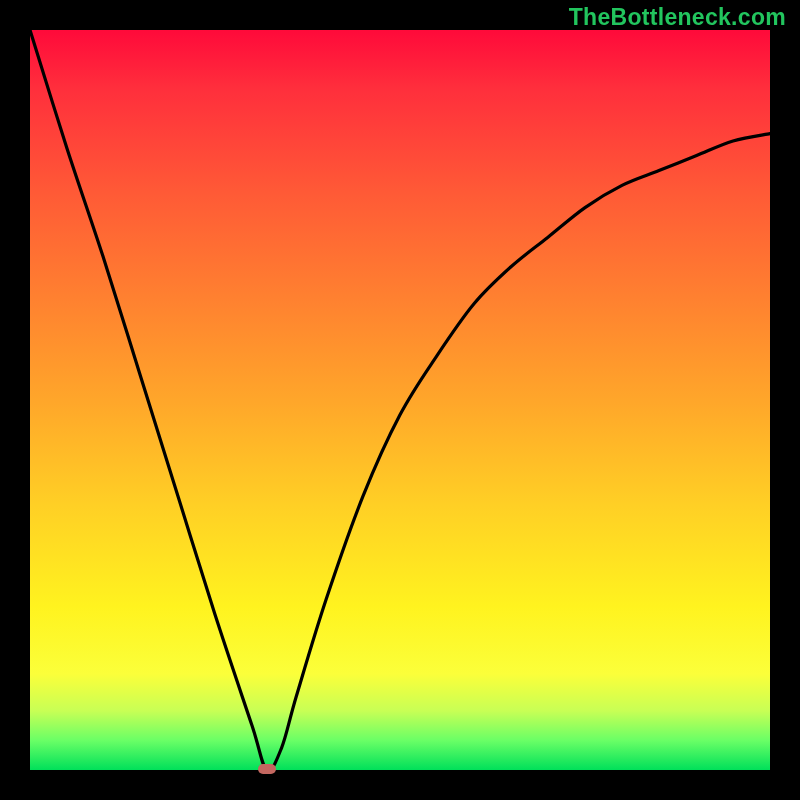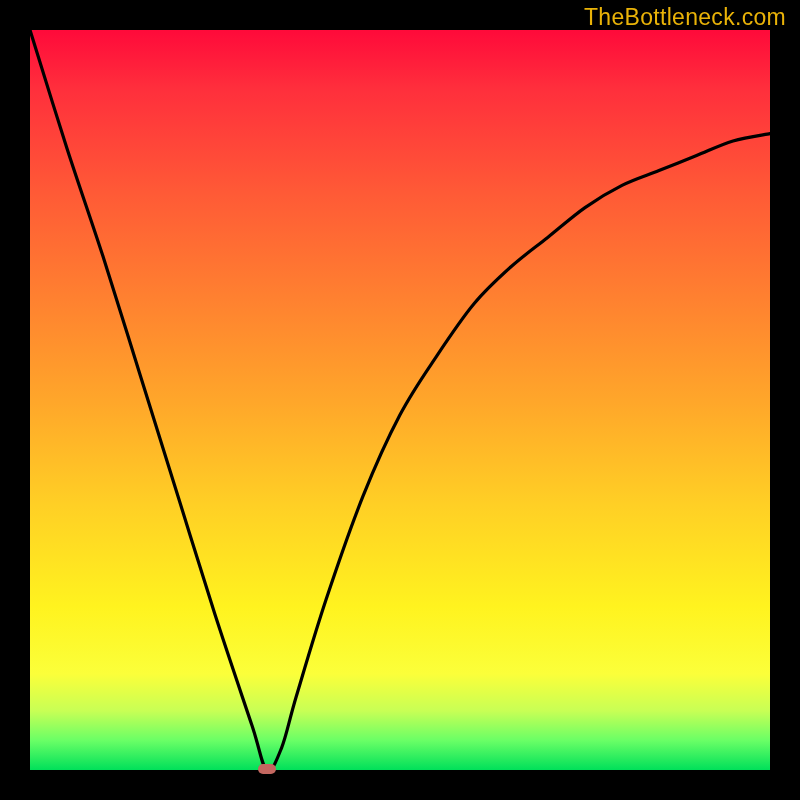--- a/index.html
+++ b/index.html
@@ -36,23 +36,23 @@
       #fbff3a 87%,
       #c8ff55 92%,
       #6aff66 96%,
       #00e05a 100%
     );
   }
   .watermark {
     position: absolute;
     top: 4px;
     right: 14px;
-    color: #eab308;
+    color: #22c55e;
     font-size: 23px;
-    font-weight: 400;
+    font-weight: 700;
     letter-spacing: 0.3px;
     user-select: none;
   }
   svg.curve {
     position: absolute;
     left: 0;
     top: 0;
     width: 740px;
     height: 740px;
     overflow: visible;

